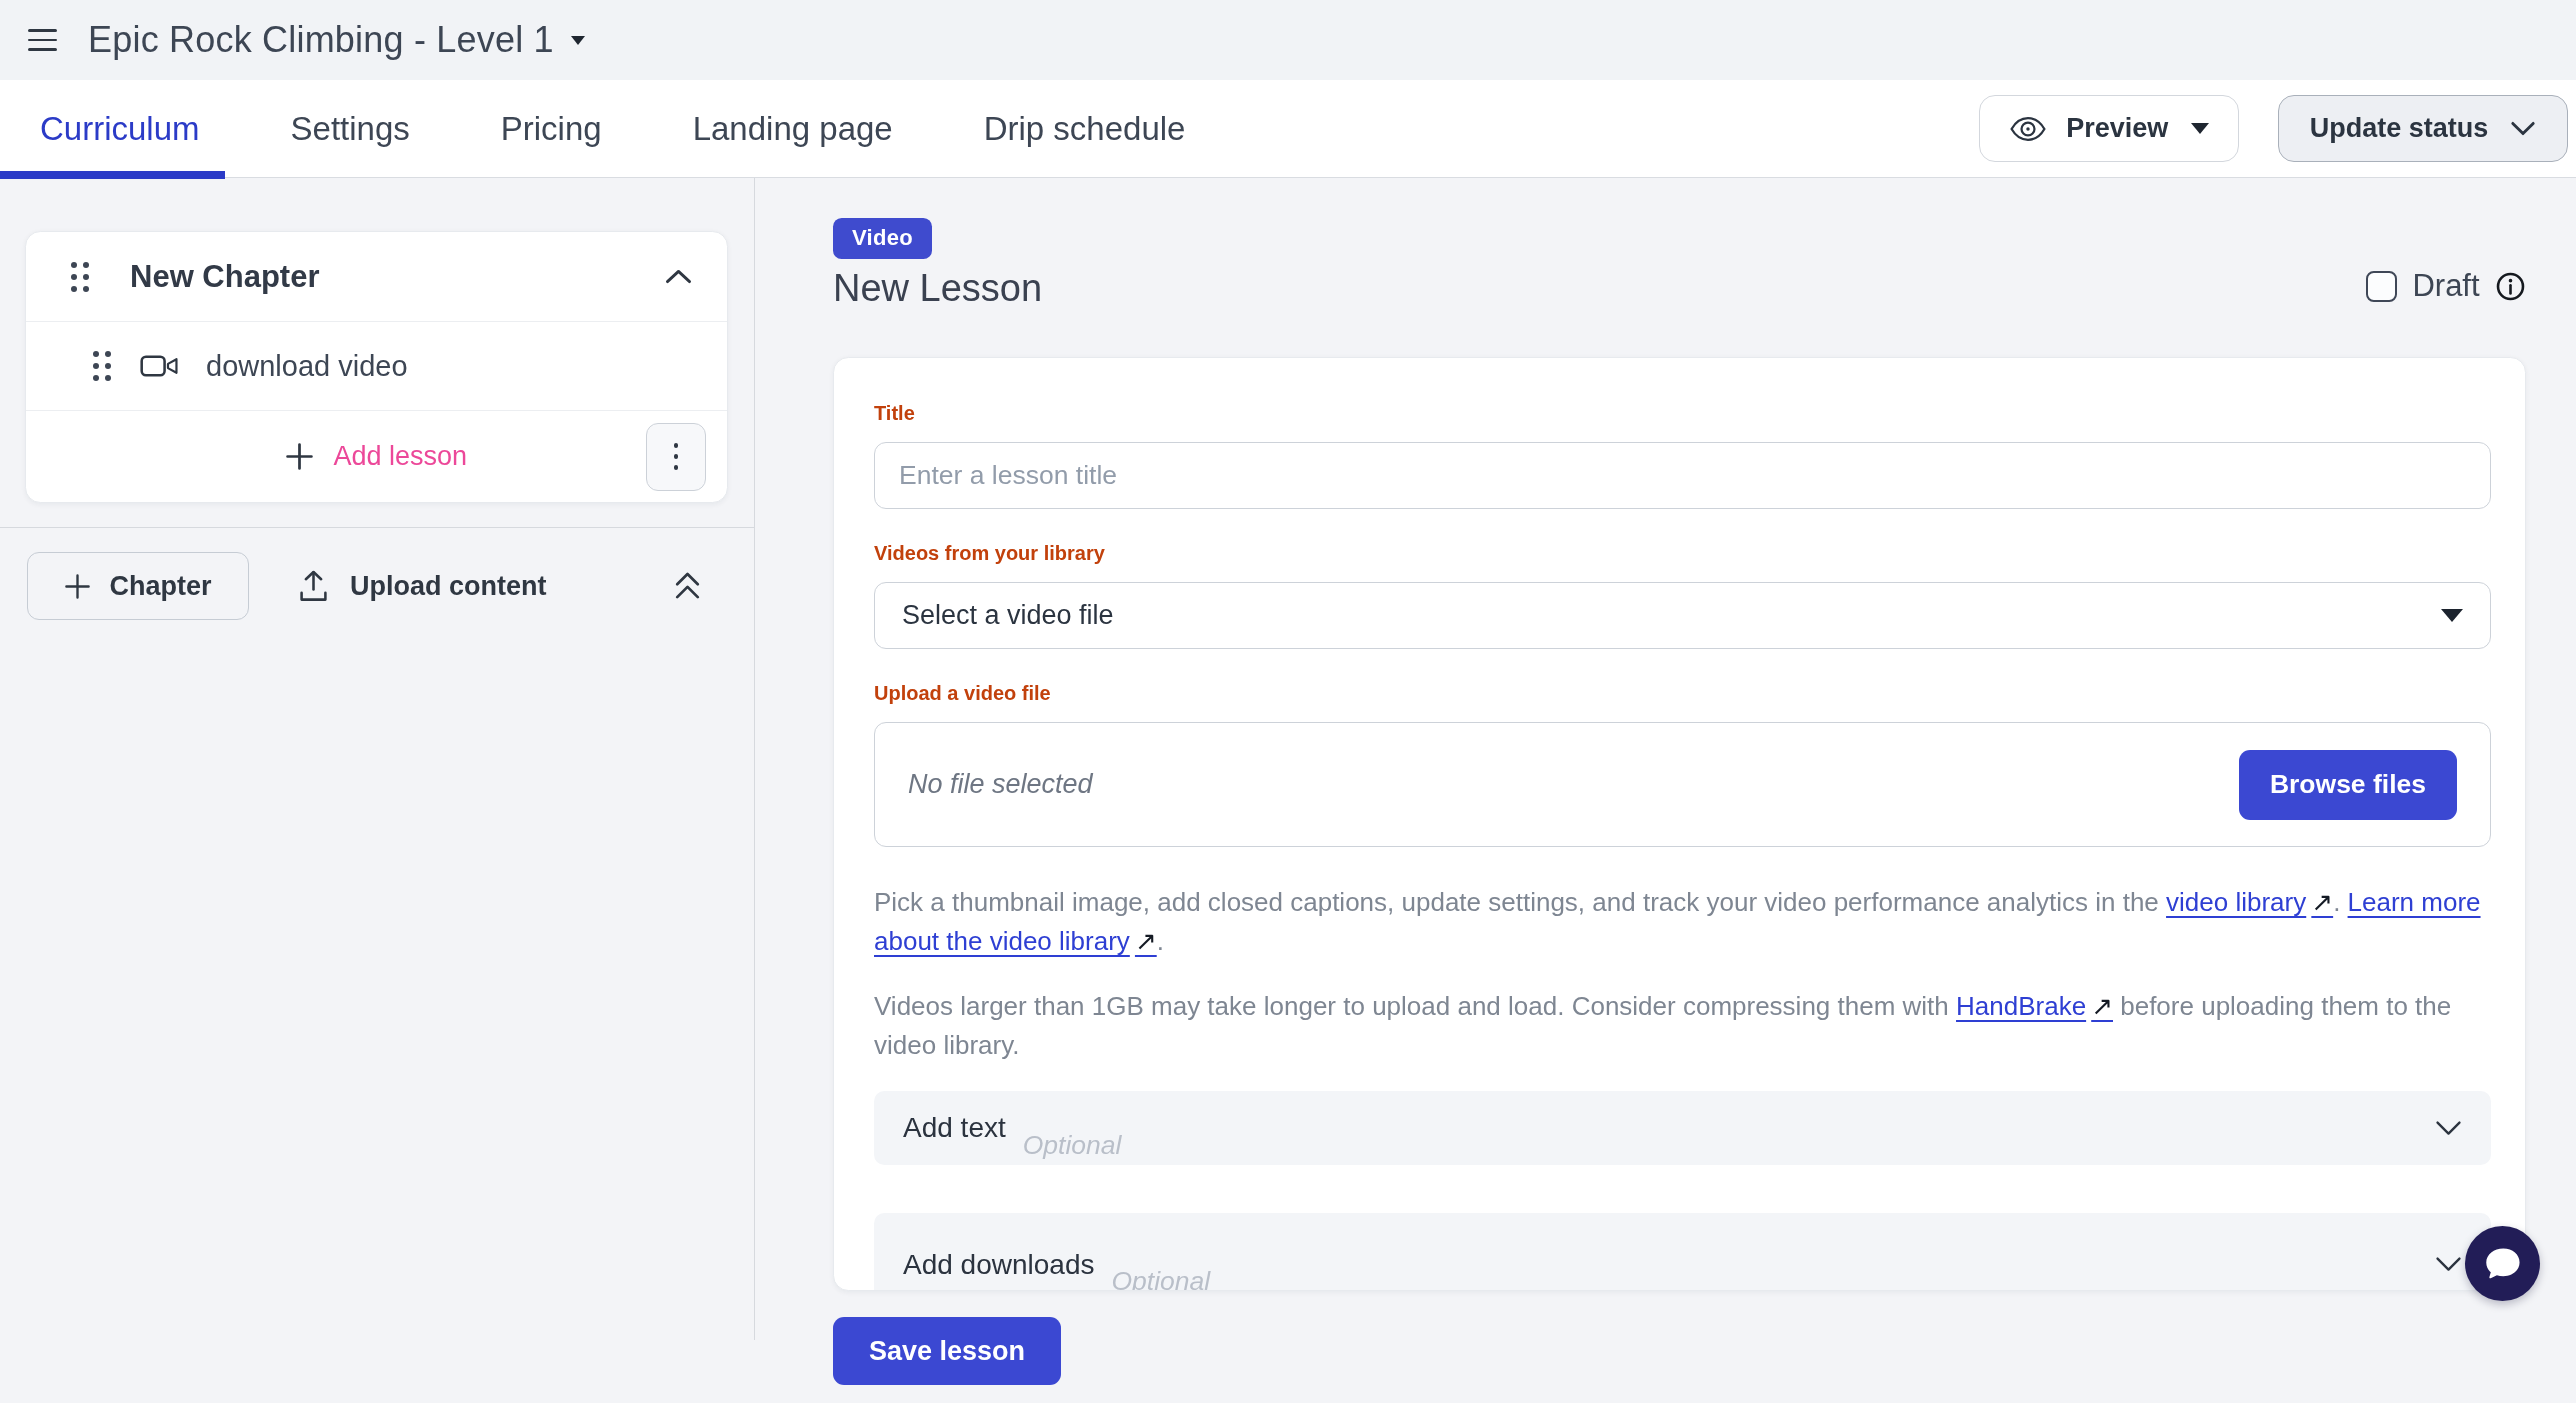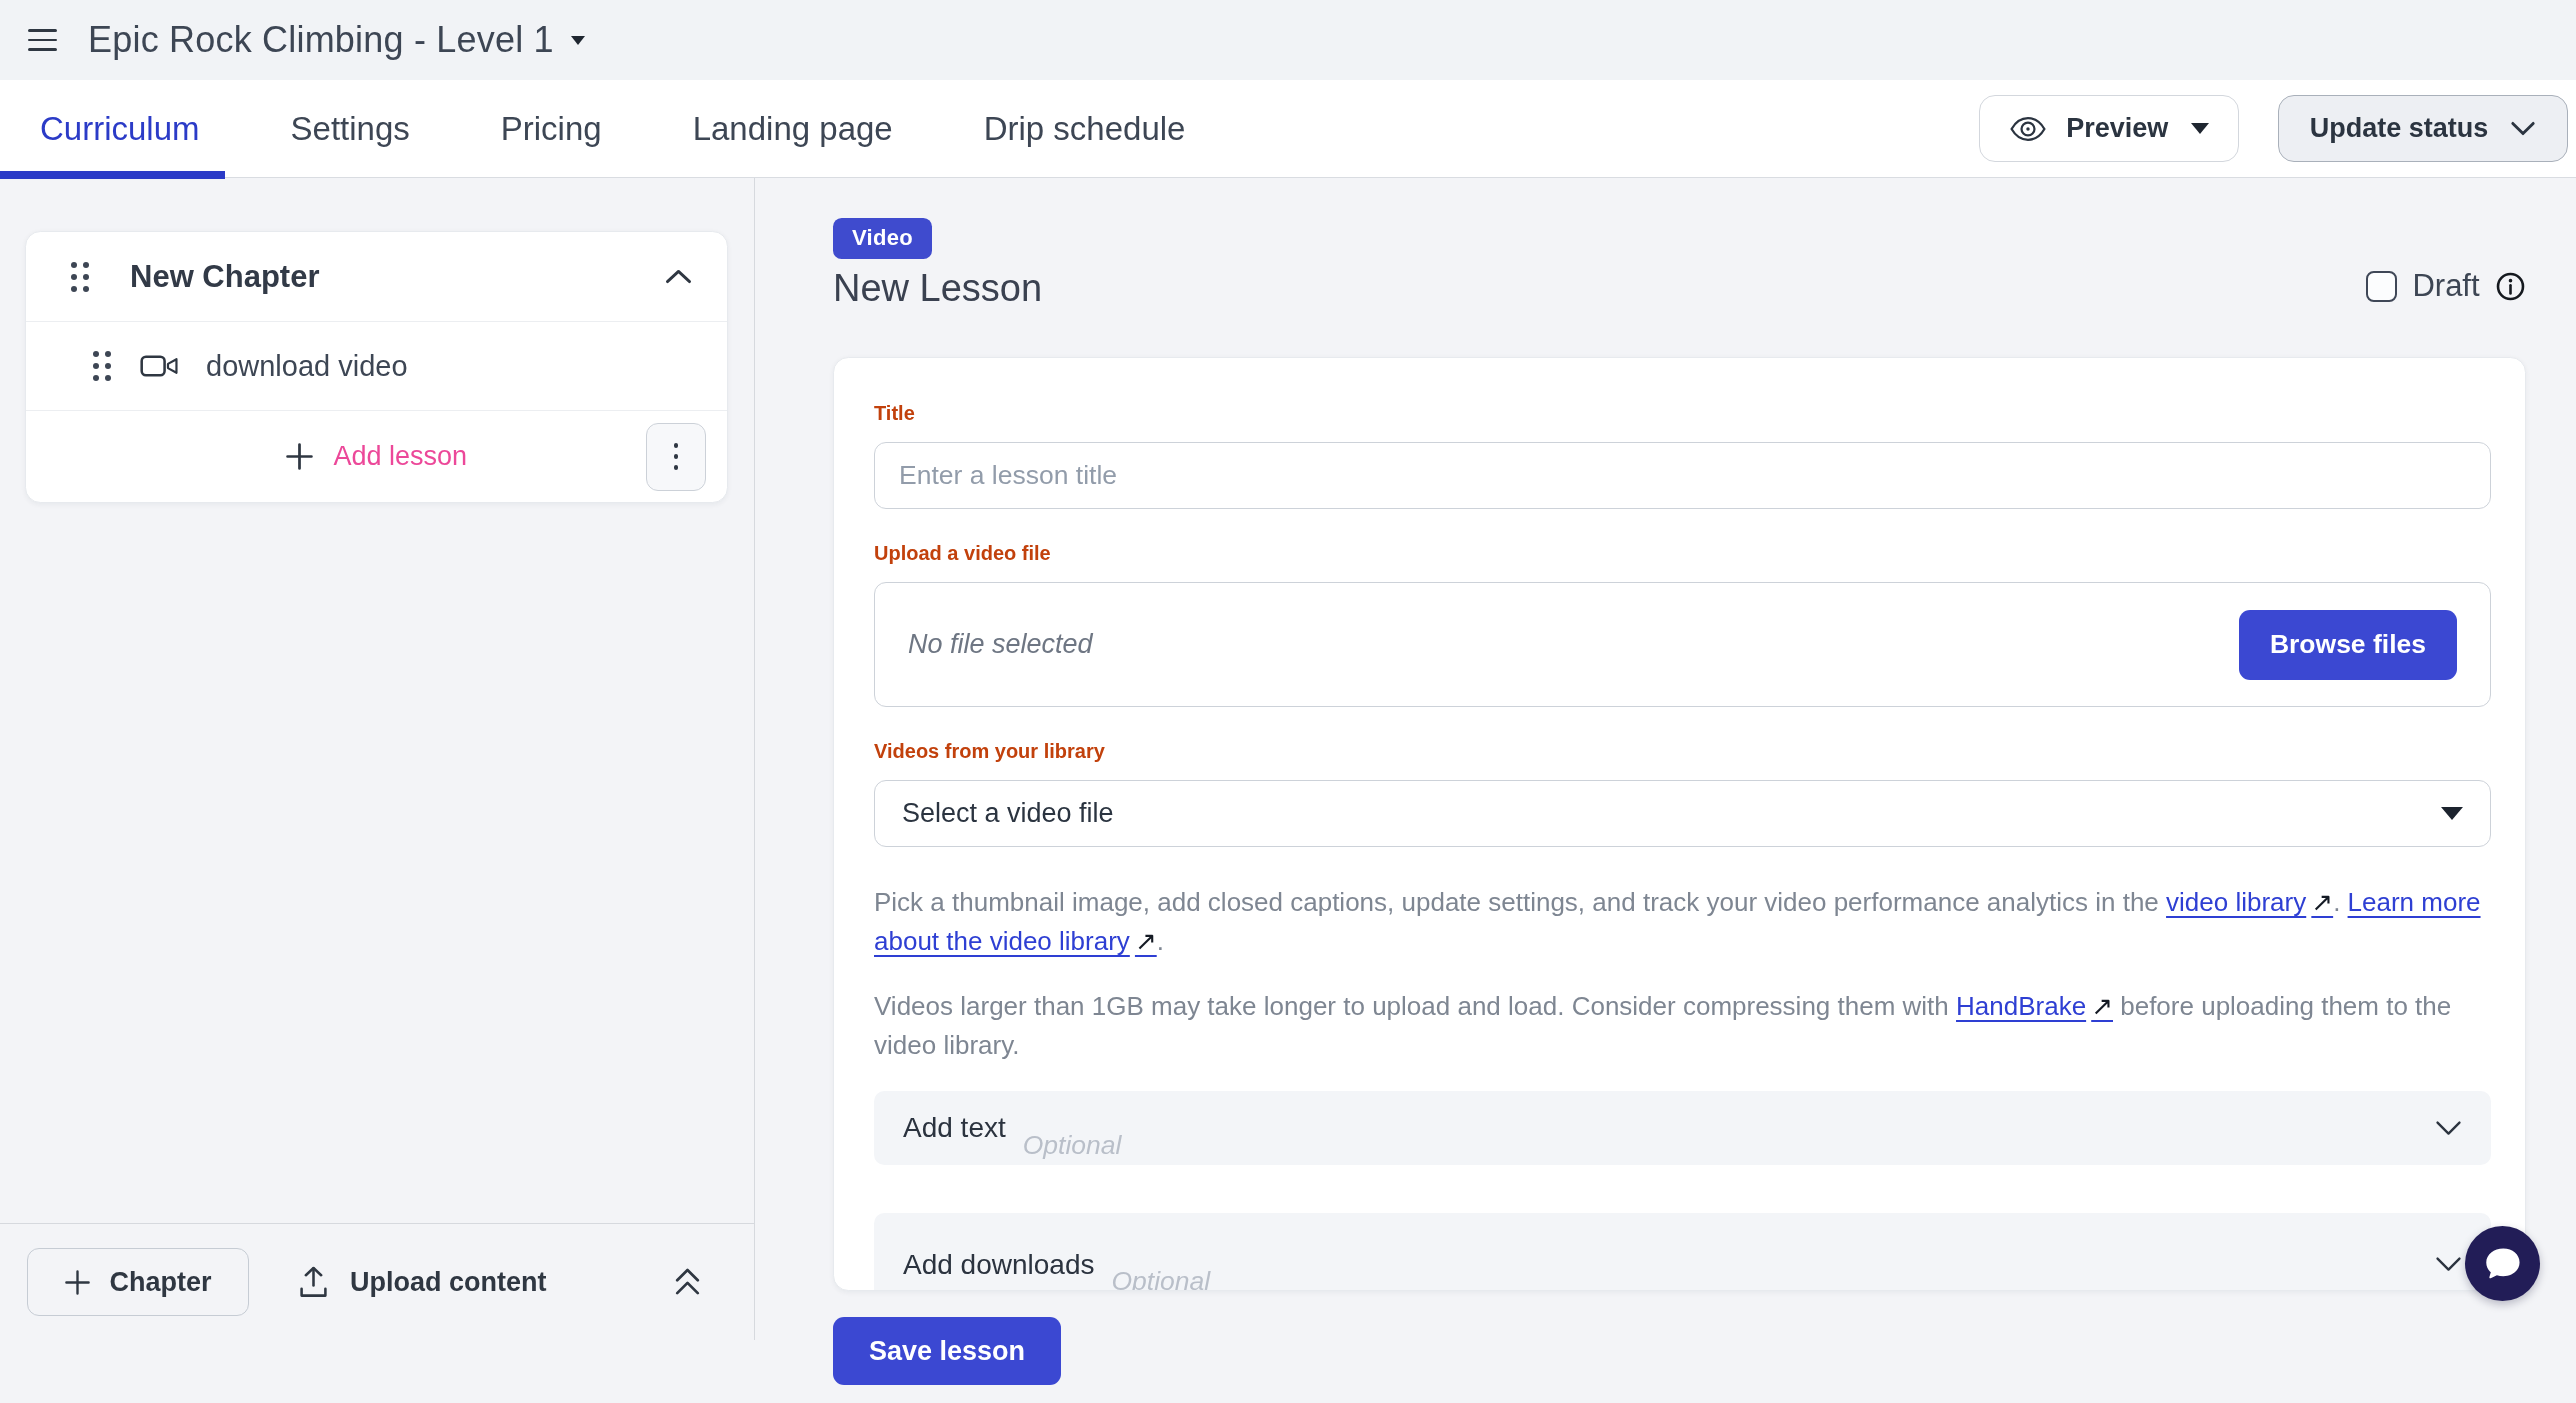--- a/index.html
+++ b/index.html
@@ -28,21 +28,21 @@
   .tab-actions { margin-left:auto; display:flex; align-items:center; }
   .btn { height:67px; border-radius:16px; display:flex; align-items:center; font-size:27px; font-weight:600; color:#2b3440; cursor:pointer; }
   .preview-btn { background:#ffffff; border:1.7px solid #d3d7dd; padding:0 29px; gap:19px; }
   .update-btn { background:#edeff3; border:1.7px solid #a9b0ba; padding:0 31px; gap:22px; margin-left:39px; }
   .icon { display:inline-flex; align-items:center; justify-content:center; }
 
   
   .content { flex:1; display:flex; min-height:0; }
 
   
-  .sidebar { width:755px; flex:0 0 755px; border-right:1.7px solid #d6d9de; display:flex; flex-direction:column; justify-content:space-between; background:#f3f4f7; }
+  .sidebar { width:755px; flex:0 0 755px; border-right:1.7px solid #d6d9de; display:flex; flex-direction:column; background:#f3f4f7;gap:24px; }
   .sidebar-body { padding:53px 26.5px 0 25px; }
   .chapter-card { background:#ffffff; border:0.9px solid #e7eaee; border-radius:15.4px; box-shadow:0 1.7px 5.1px rgba(25,35,60,0.05); overflow:hidden; }
   .chapter-header { height:89px; display:flex; align-items:center; padding:0 34px 0 45px; cursor:pointer; }
   .drag-handle { display:grid; grid-template-columns:repeat(2, 6px); grid-template-rows:repeat(3, 6px); gap:6px; cursor:grab; }
   .drag-handle i { width:6px; height:6px; border-radius:50%; background:#3d4654; }
   .chapter-title { margin-left:41px; font-size:31px; font-weight:600; color:#323a47; flex:1; }
   .lesson-row { height:89px; border-top:1.7px solid #eceef1; display:flex; align-items:center; padding-left:67px; cursor:pointer; }
   .lesson-title { font-size:29px; color:#3d4654; margin-left:27px; }
   .card-footer { height:92px; border-top:1.7px solid #eceef1; display:flex; align-items:center; justify-content:center; position:relative; }
   .add-lesson { display:flex; align-items:center; gap:19px; font-size:27px; font-weight:400; color:#ec4899; cursor:pointer; }
@@ -236,32 +236,32 @@
         </div>
       </div>
 
       <div class="form-card">
         <div class="field-group">
           <label class="field-label">Title</label>
           <input class="text-input" type="text" placeholder="Enter a lesson title" style="">
         </div>
 
         <div class="field-group">
+          <label class="field-label">Videos from your library</label>
+          <div class="select-box">
+            <span>Select a video file</span>
+            <span class="select-caret"></span>
+          </div>
+        </div>
+
+        <div class="field-group">
           <label class="field-label">Upload a video file</label>
           <div class="upload-box">
             <span class="no-file">No file selected</span>
             <button class="primary-btn">Browse files</button>
-          </div>
-        </div>
-
-        <div class="field-group">
-          <label class="field-label">Videos from your library</label>
-          <div class="select-box">
-            <span>Select a video file</span>
-            <span class="select-caret"></span>
           </div>
         </div>
 
         <p class="help"><span>Pick a thumbnail image, add closed captions, update settings, and track your video performance analytics in the </span><a><span>video library</span><span class="ext-arrow">↗</span></a><span>. </span><a><span>Learn more about the video library</span><span class="ext-arrow">↗</span></a><span>.</span></p>
 
         <p class="help"><span>Videos larger than 1GB may take longer to upload and load. Consider compressing them with </span><a><span>HandBrake</span><span class="ext-arrow">↗</span></a><span> before uploading them to the video library.</span></p>
 
         <div class="section-row">
           <span class="section-label">Add text</span>
           <span class="section-hint">Optional</span>

